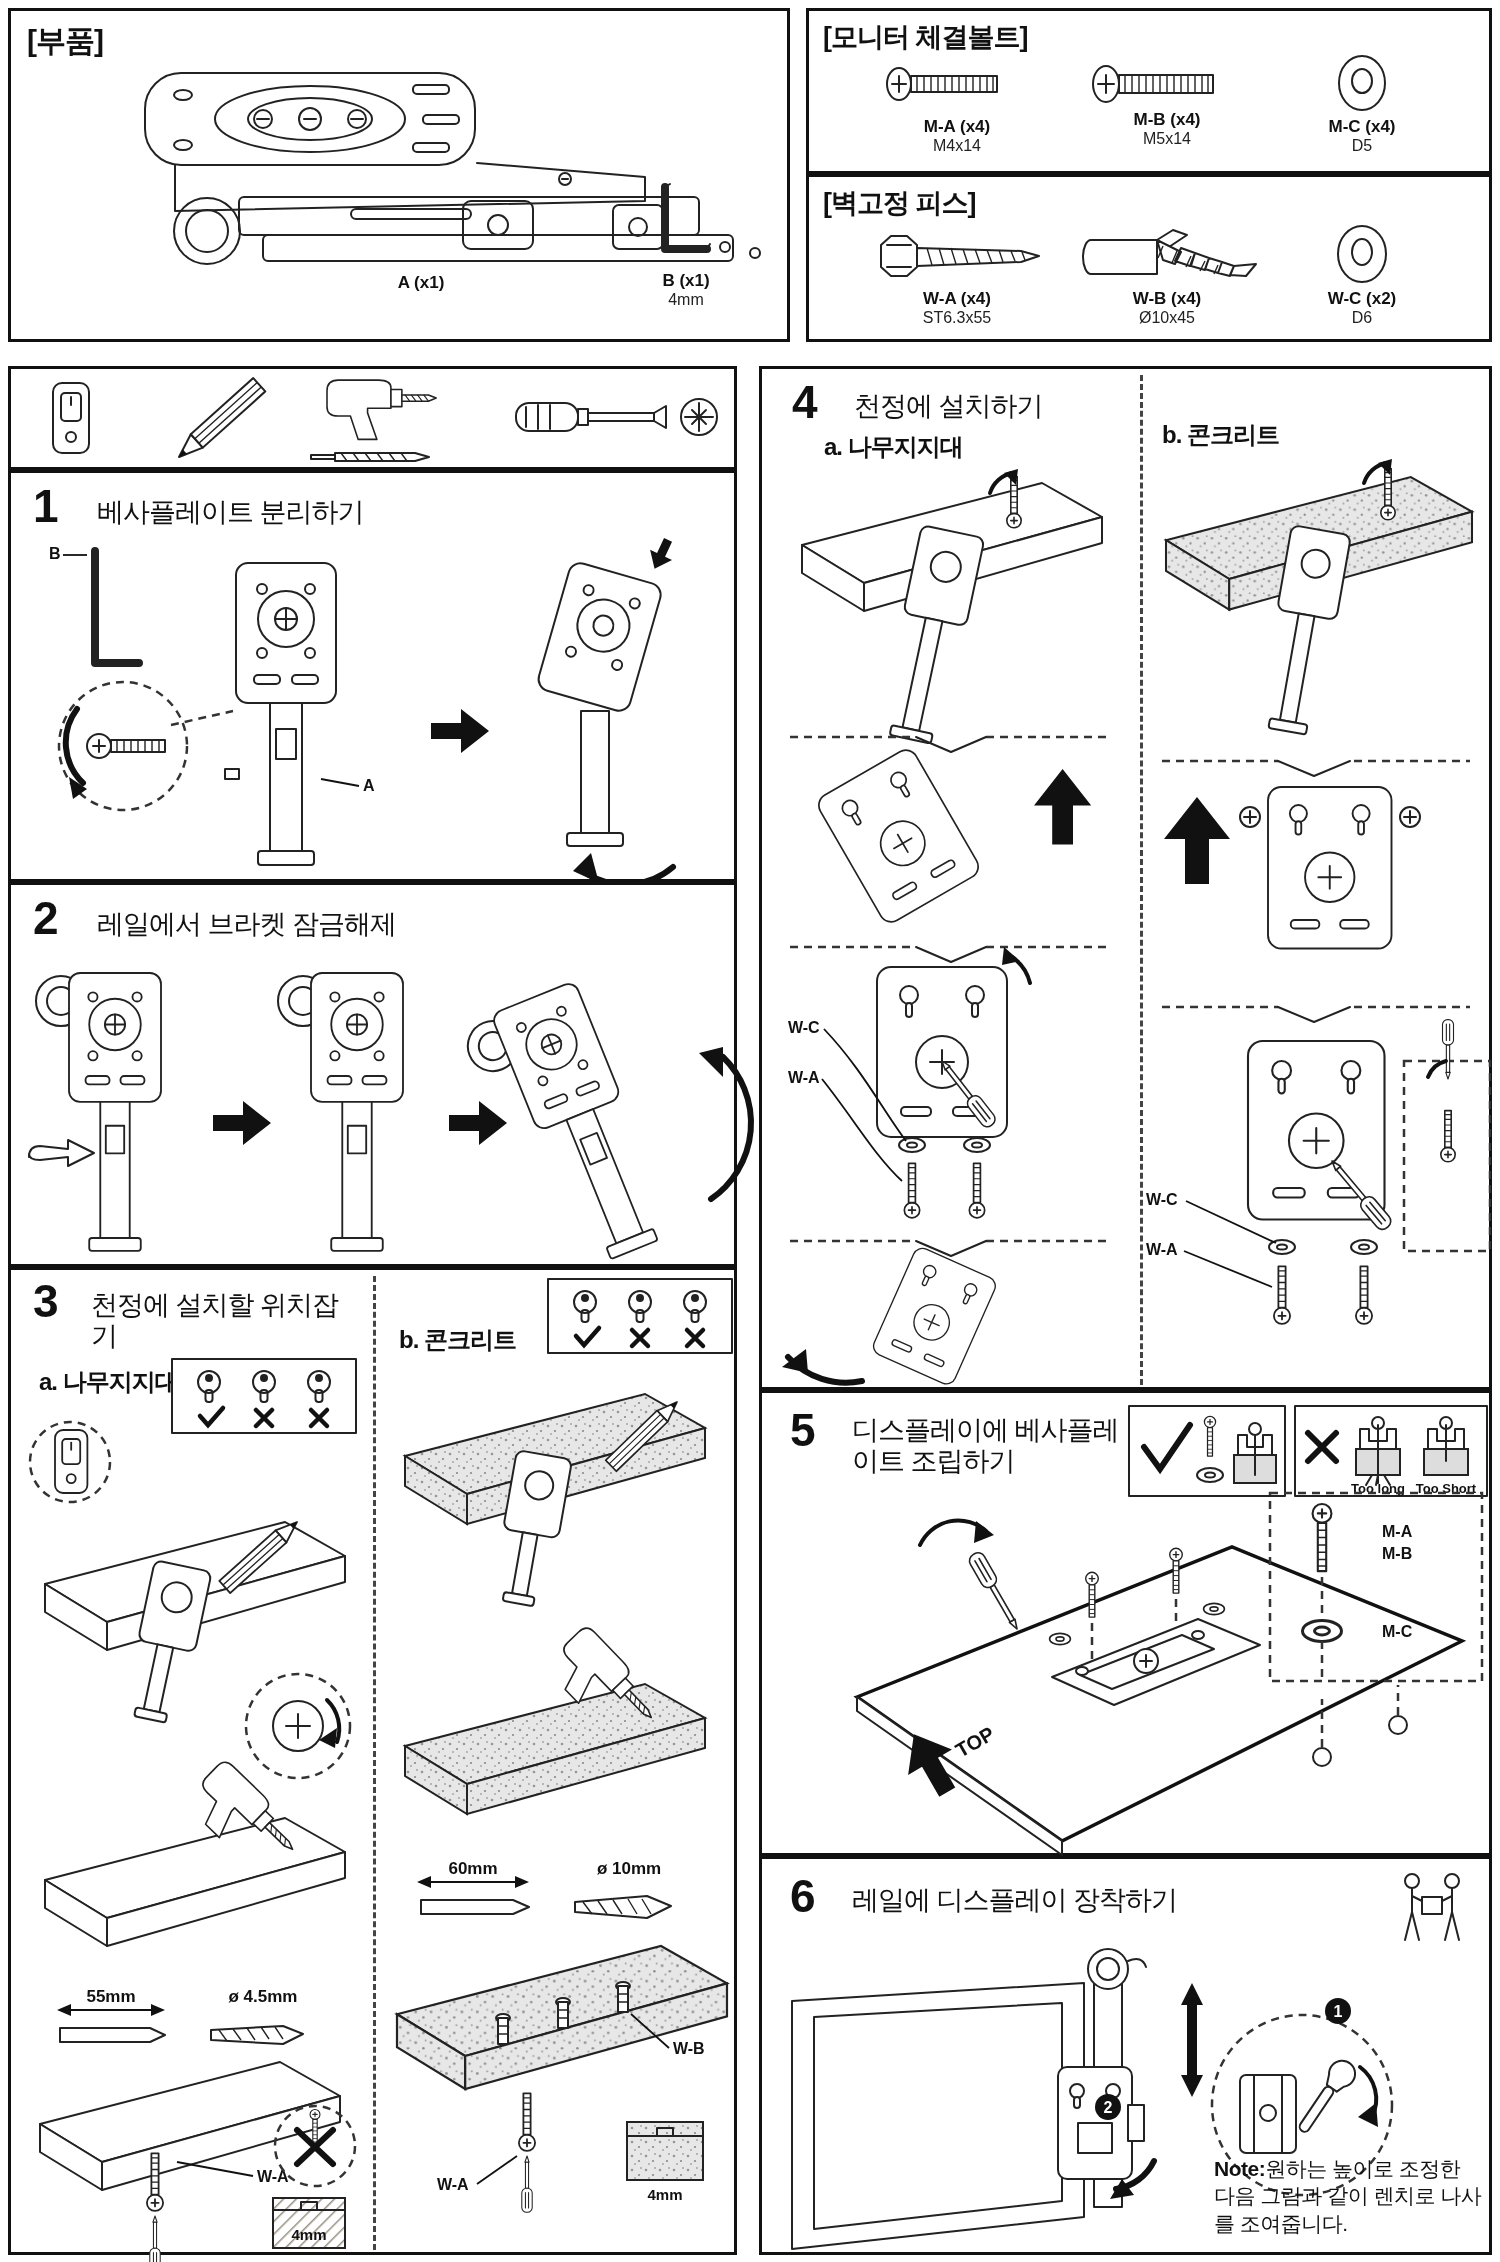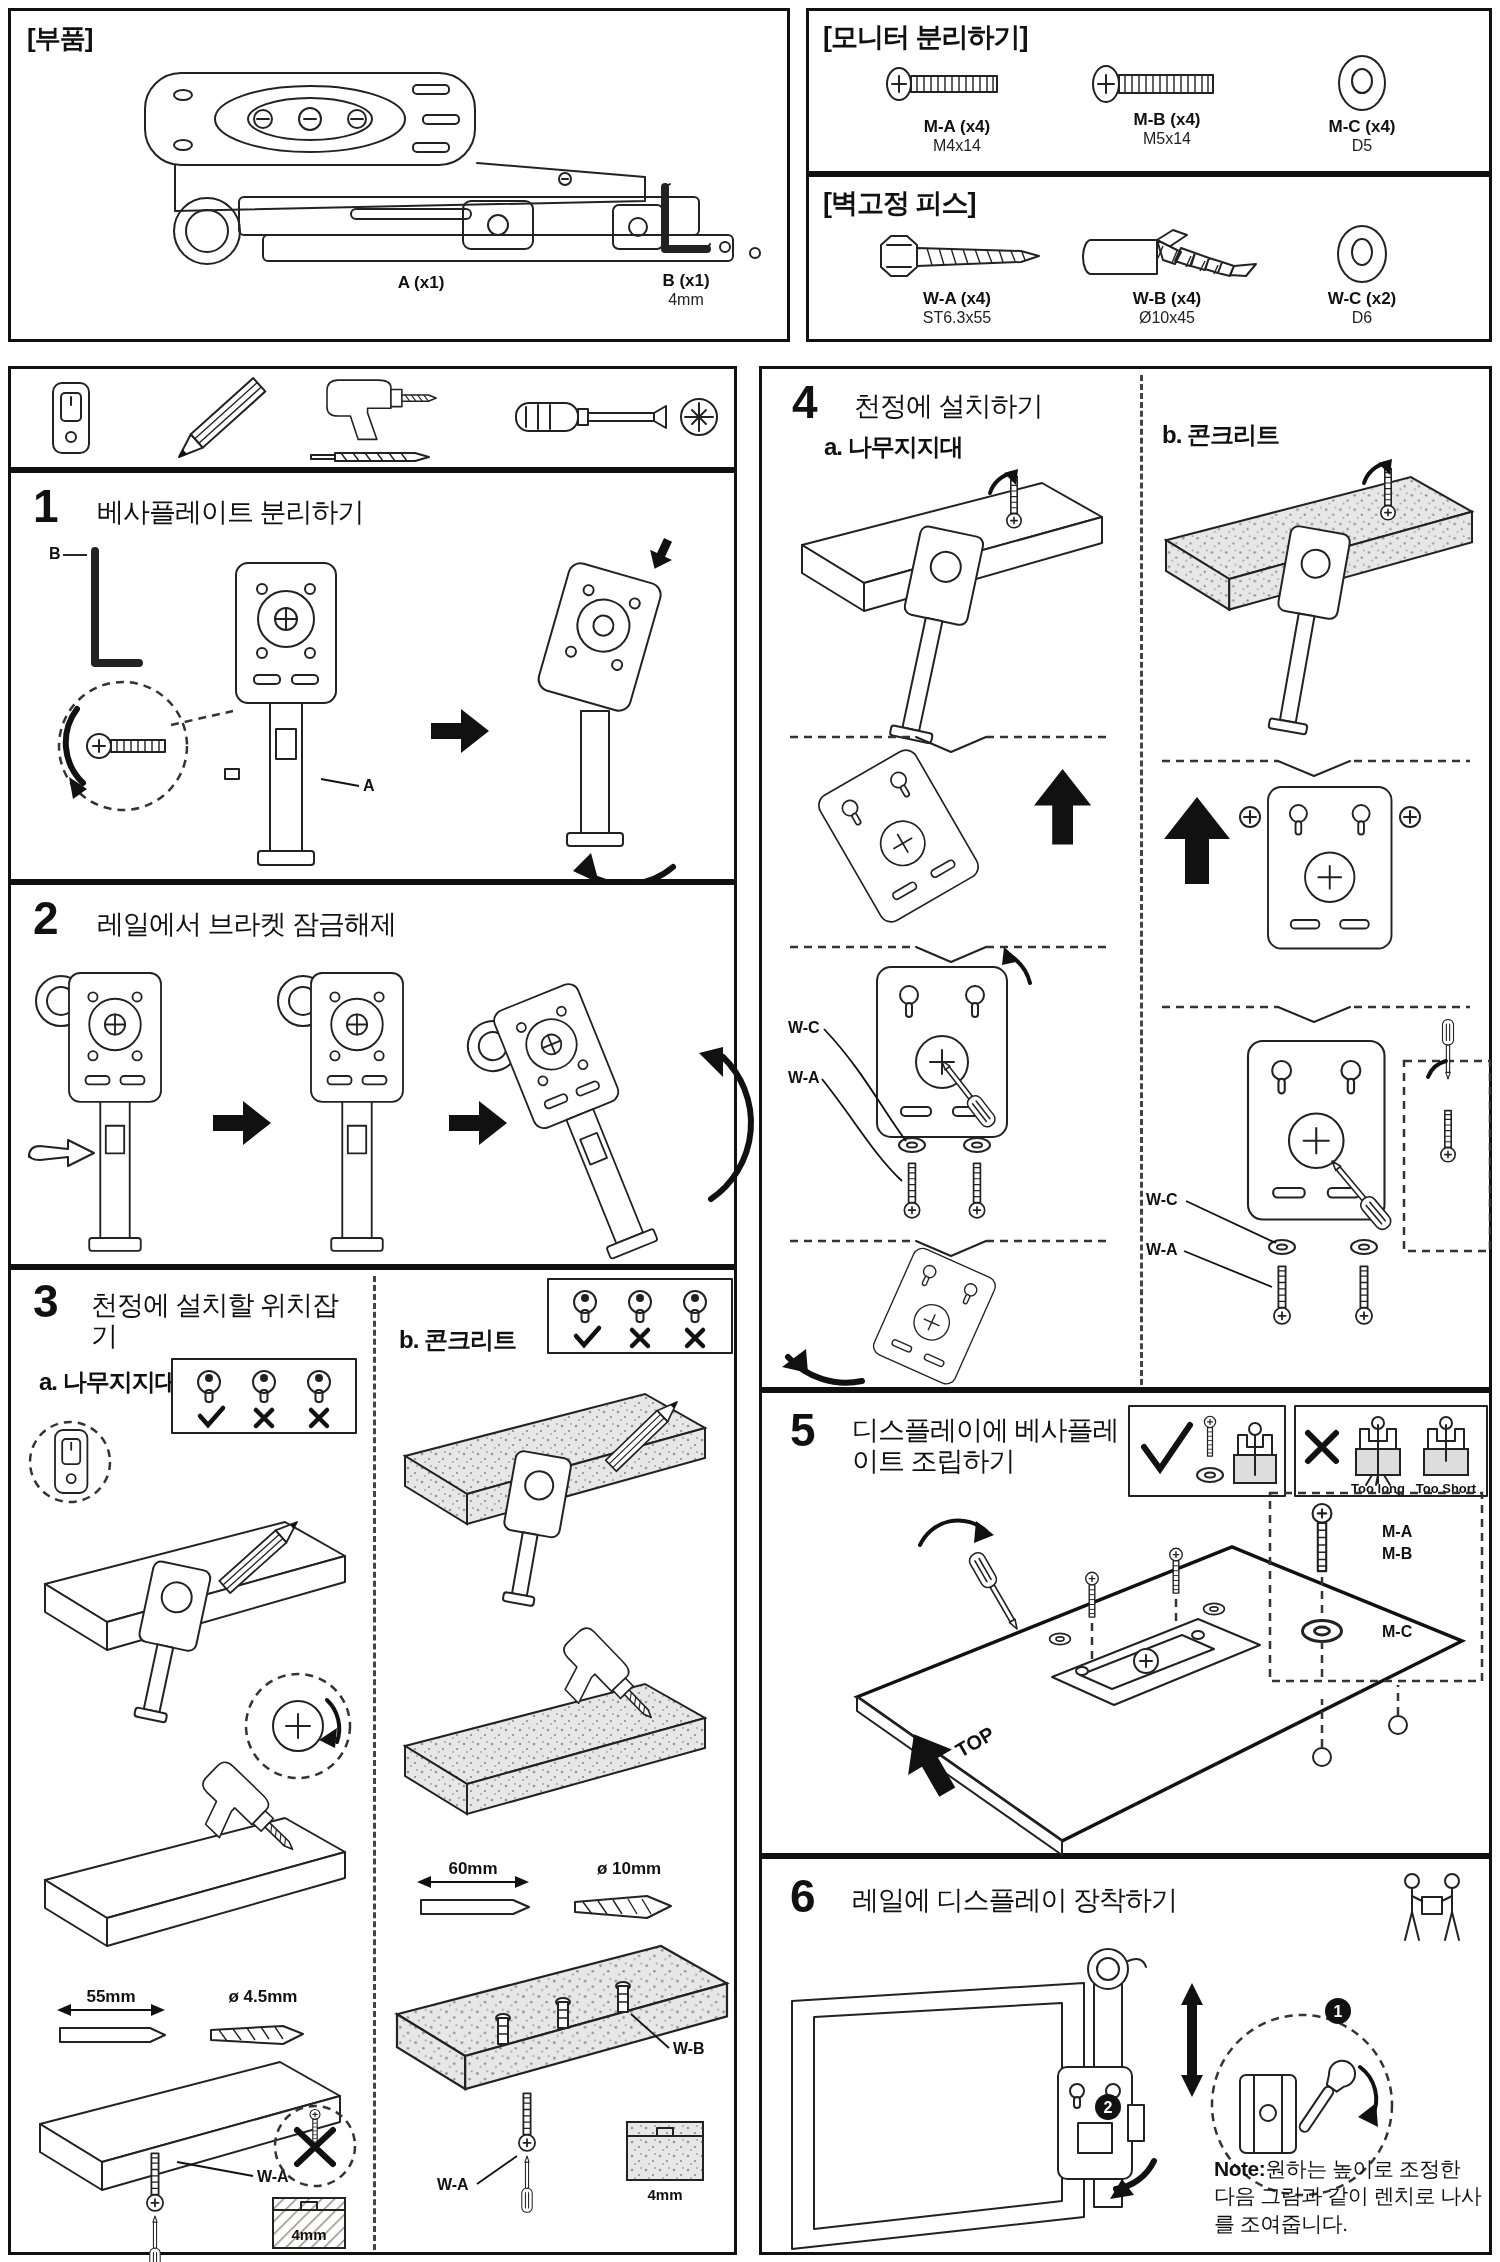--- a/index.html
+++ b/index.html
@@ -1,21 +1,21 @@
 <!DOCTYPE html>
 <html><head>
 <meta charset="utf-8">
 <style>
 *{margin:0;padding:0;box-sizing:border-box}
 html,body{background:#fff}
 body{font-family:"Liberation Sans",sans-serif;color:#111}
 .page{position:relative;width:1500px;height:2262px;background:#fff;overflow:hidden}
 .panel{position:absolute;border:3px solid #111;background:#fff}
 .abs{position:absolute}
-.sec-title{font-size:26px;font-weight:800;letter-spacing:-1px}
+.sec-title{font-size:30px;font-weight:800;letter-spacing:-1px}
 .step-num{font-size:46px;font-weight:800;line-height:1}
 .step-title{font-size:27px;font-weight:400;letter-spacing:-1px;line-height:1.15}
 .sub-label{font-size:24px;font-weight:700;letter-spacing:-1px}
 .pcell{position:absolute;text-align:center}
 .part-label{font-size:17px;font-weight:700}
 .part-spec{font-size:16px;color:#222}
 .note{font-size:21px;line-height:1.3;letter-spacing:-0.5px}
 .note b{font-weight:700}
 svg{display:block;overflow:visible}
 svg text{font-family:"Liberation Sans",sans-serif}
@@ -184,21 +184,21 @@
     <div class="pcell" style="left:300px;top:262px;width:220px">
       <div class="part-label">A (x1)</div>
     </div>
     <div class="pcell" style="left:595px;top:260px;width:160px">
       <div class="part-label">B (x1)</div>
       <div class="part-spec">4mm</div>
     </div>
   </div>
 
   <div class="panel" style="left:806px;top:8px;width:686px;height:166px">
-    <div class="abs sec-title" style="left:14px;top:8px;font-size:27px">[모니터 분리하기]</div>
+    <div class="abs sec-title" style="left:14px;top:8px;font-size:27px">[모니터 체결볼트]</div>
     <svg class="abs" style="left:72px;top:48px" width="150" height="50" viewBox="0 0 150 50">
       <ellipse class="fw" cx="18" cy="25" rx="12" ry="16"></ellipse>
         <path class="ln" d="M11 25 h14 M18 17 v16"></path>
       <rect class="fw" x="30" y="17" width="86" height="16"></rect>
       <path class="hd" d="M36 17 v16 M43 17 v16 M50 17 v16 M57 17 v16 M64 17 v16 M71 17 v16 M78 17 v16 M85 17 v16 M92 17 v16 M99 17 v16 M106 17 v16 M112 17 v16"></path>
     </svg>
     <svg class="abs" style="left:278px;top:46px" width="160" height="54" viewBox="0 0 160 54">
       <ellipse class="fw" cx="19" cy="27" rx="13" ry="18"></ellipse>
         <path class="ln" d="M11 27 h16 M19 18 v18"></path>
       <rect class="fw" x="32" y="18" width="94" height="18"></rect>

